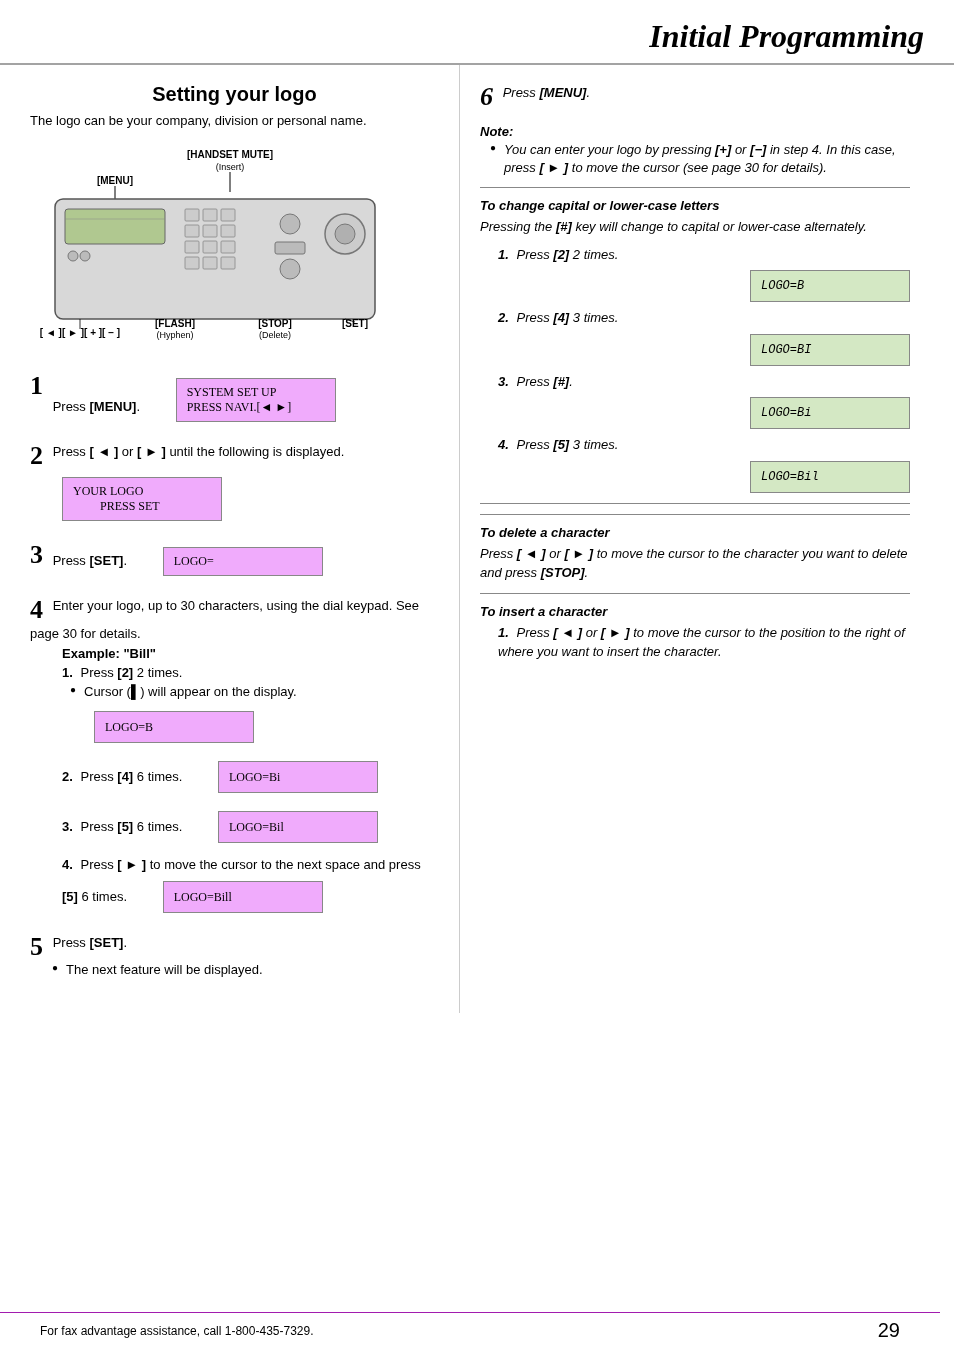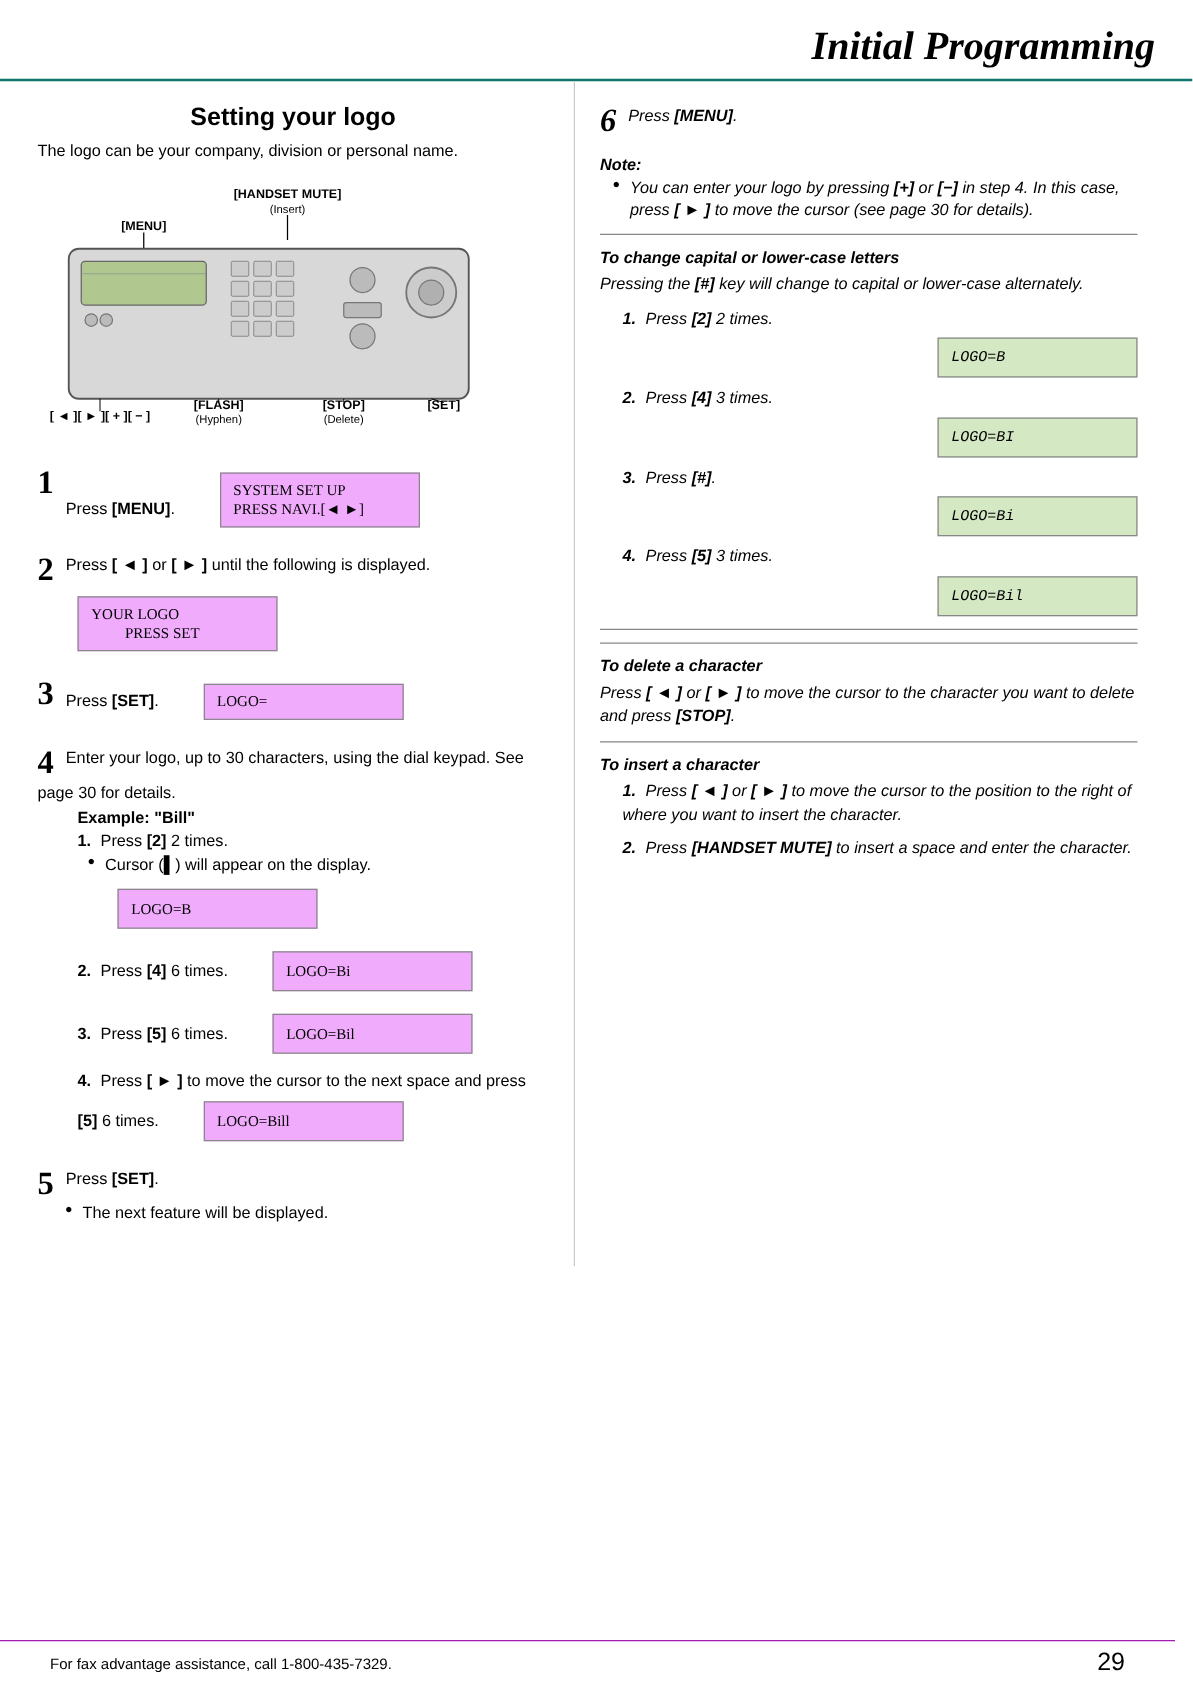--- a/index.html
+++ b/index.html
@@ -10,21 +10,21 @@
       font-family: Arial, Helvetica, sans-serif;
       font-size: 13px;
       color: #000;
       position: relative;
     }
 
     
     .page-header {
       text-align: right;
       padding: 18px 30px 8px 30px;
-      border-bottom: 2px solid #0f766e;
+      border-bottom: 2px solid #a3a3a3;
       margin-bottom: 0;
     }
     .page-title {
       font-size: 32px;
       font-style: italic;
       font-weight: bold;
       font-family: Times New Roman, serif;
     }
 
     
@@ -401,24 +401,20 @@
     </div>
 
     <hr class="divider">
 
     <div>
       <div class="section-subhead">To insert a character</div>
       <div class="right-substep">
         <span class="substep-num">1.</span>
         Press <kbd>[ ◄ ]</kbd> or <kbd>[ ► ]</kbd> to move the cursor to the position to the right of where you want to insert the character.
       </div>
-      <div class="right-substep">
-        <span class="substep-num">2.</span>
-        Press <kbd>[HANDSET MUTE]</kbd> to insert a space and enter the character.
-      </div>
     </div>
 
   </div>
 </div>
 
 <div class="page-footer">
   <span class="footer-text">For fax advantage assistance, call 1-800-435-7329.</span>
   <span class="page-number">29</span>
 </div>
 

